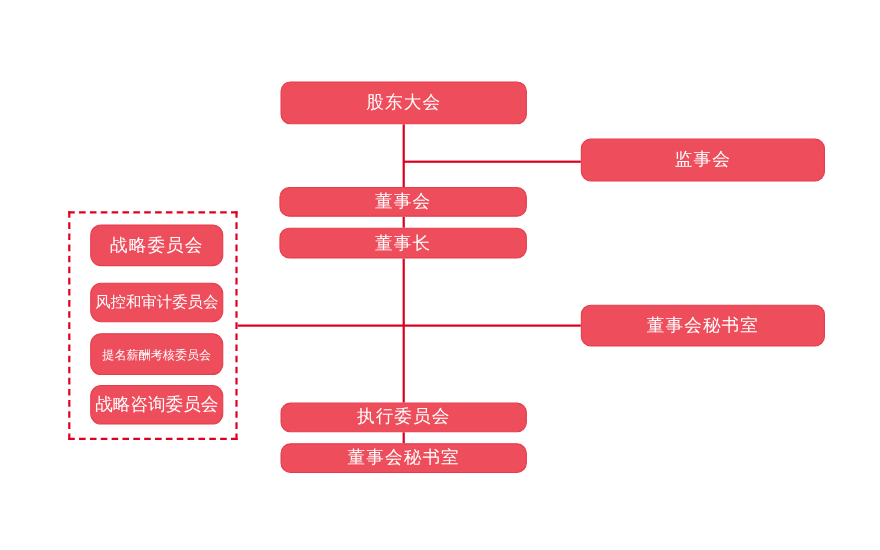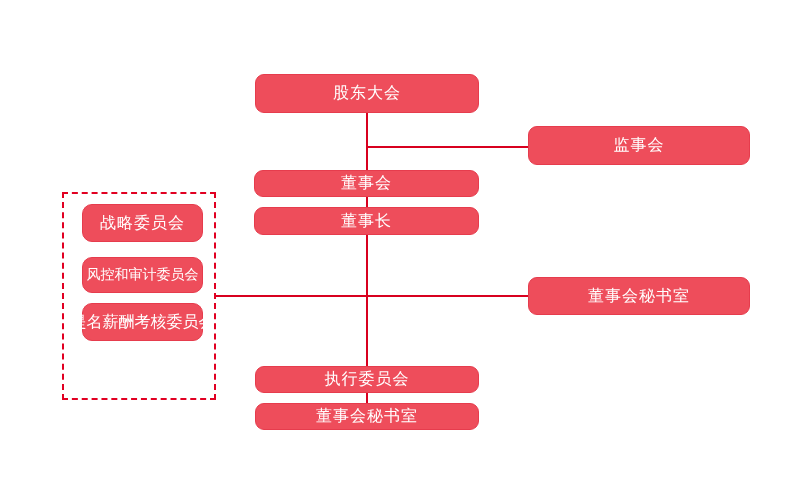--- a/index.html
+++ b/index.html
@@ -62,16 +62,17 @@
   <div class="node" style="left:255px; top:403px; width:224px; height:27px;">董事会秘书室</div>
 
   <div class="node" style="left:528px; top:126px; width:222px; height:39px;">监事会</div>
 
   <div class="node" style="left:528px; top:277px; width:222px; height:38px;">董事会秘书室</div>
 
   <div class="node small" style="left:82px; top:204px; width:121px; height:38px;">战略委员会</div>
 
   <div class="node small" style="left:82px; top:257px; width:121px; height:36px; font-size:14px; letter-spacing:0;">风控和审计委员会</div>
 
-  <div class="node small" style="left:82px; top:303px; width:121px; height:38px; font-size:16px; letter-spacing:0;">提名薪酬考核委员会</div>
+  <div class="node small" style="left:82px; top:303px; width:121px; height:38px; font-size:11px; letter-spacing:0;">提名薪酬考核委员会</div>
 
+  <div class="node small" style="left:82px; top:350px; width:121px; height:36px; letter-spacing:0;">战略咨询委员会</div>
 
 </div>
 
 </body></html>

